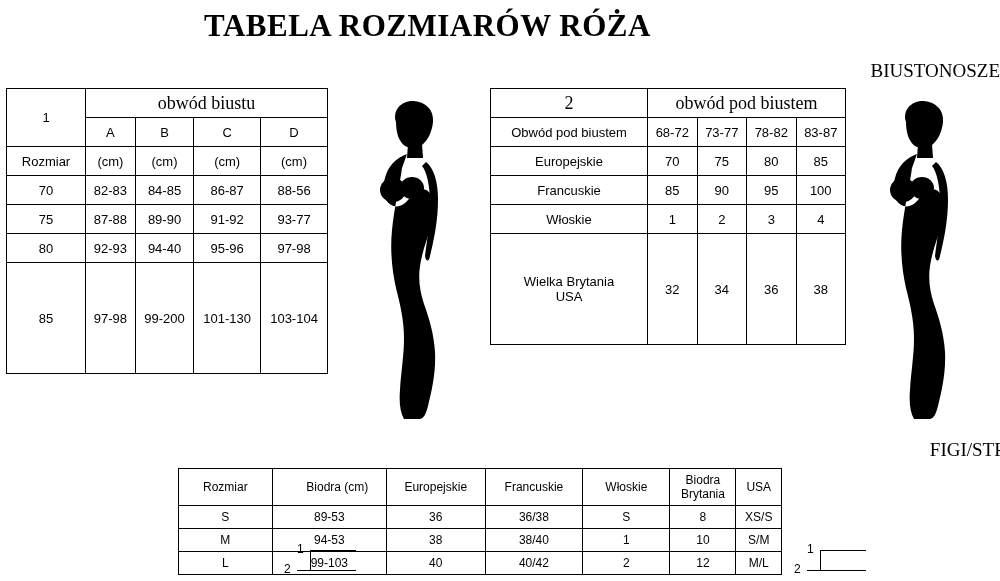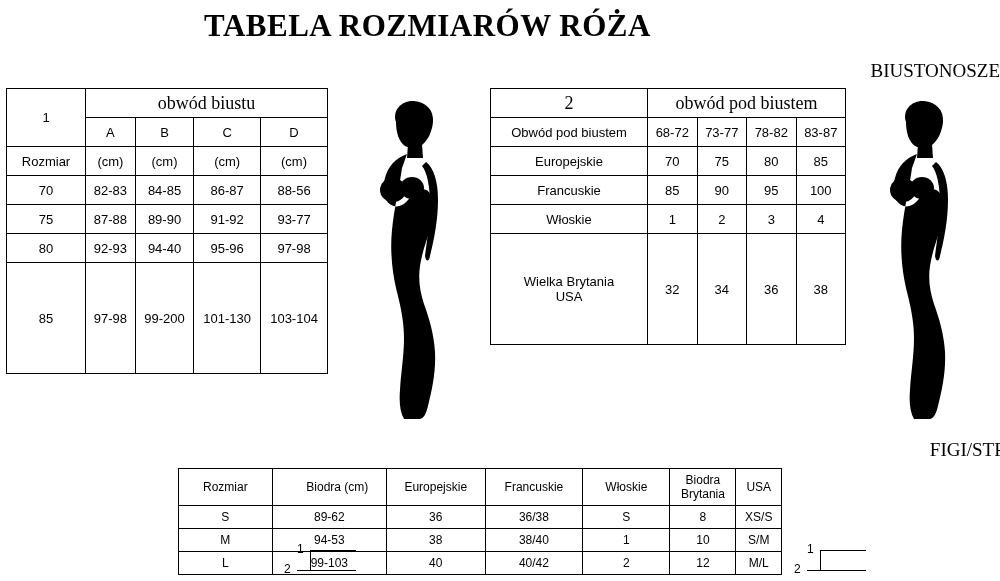--- a/index.html
+++ b/index.html
@@ -316,21 +316,21 @@
     <td style="width:100px;">Francuskie</td>
     <td style="width:92px;">Włoskie</td>
     <td style="width:62px;">
       <span>Biodra</span><br>
       <span>Brytania</span>
     </td>
     <td style="width:40px;">USA</td>
   </tr>
   <tr>
     <td>S</td>
-    <td>89-62</td>
+    <td>89-53</td>
     <td>36</td>
     <td>36/38</td>
     <td>S</td>
     <td>8</td>
     <td>XS/S</td>
   </tr>
   <tr>
     <td>M</td>
     <td>94-53</td>
     <td>38</td>

